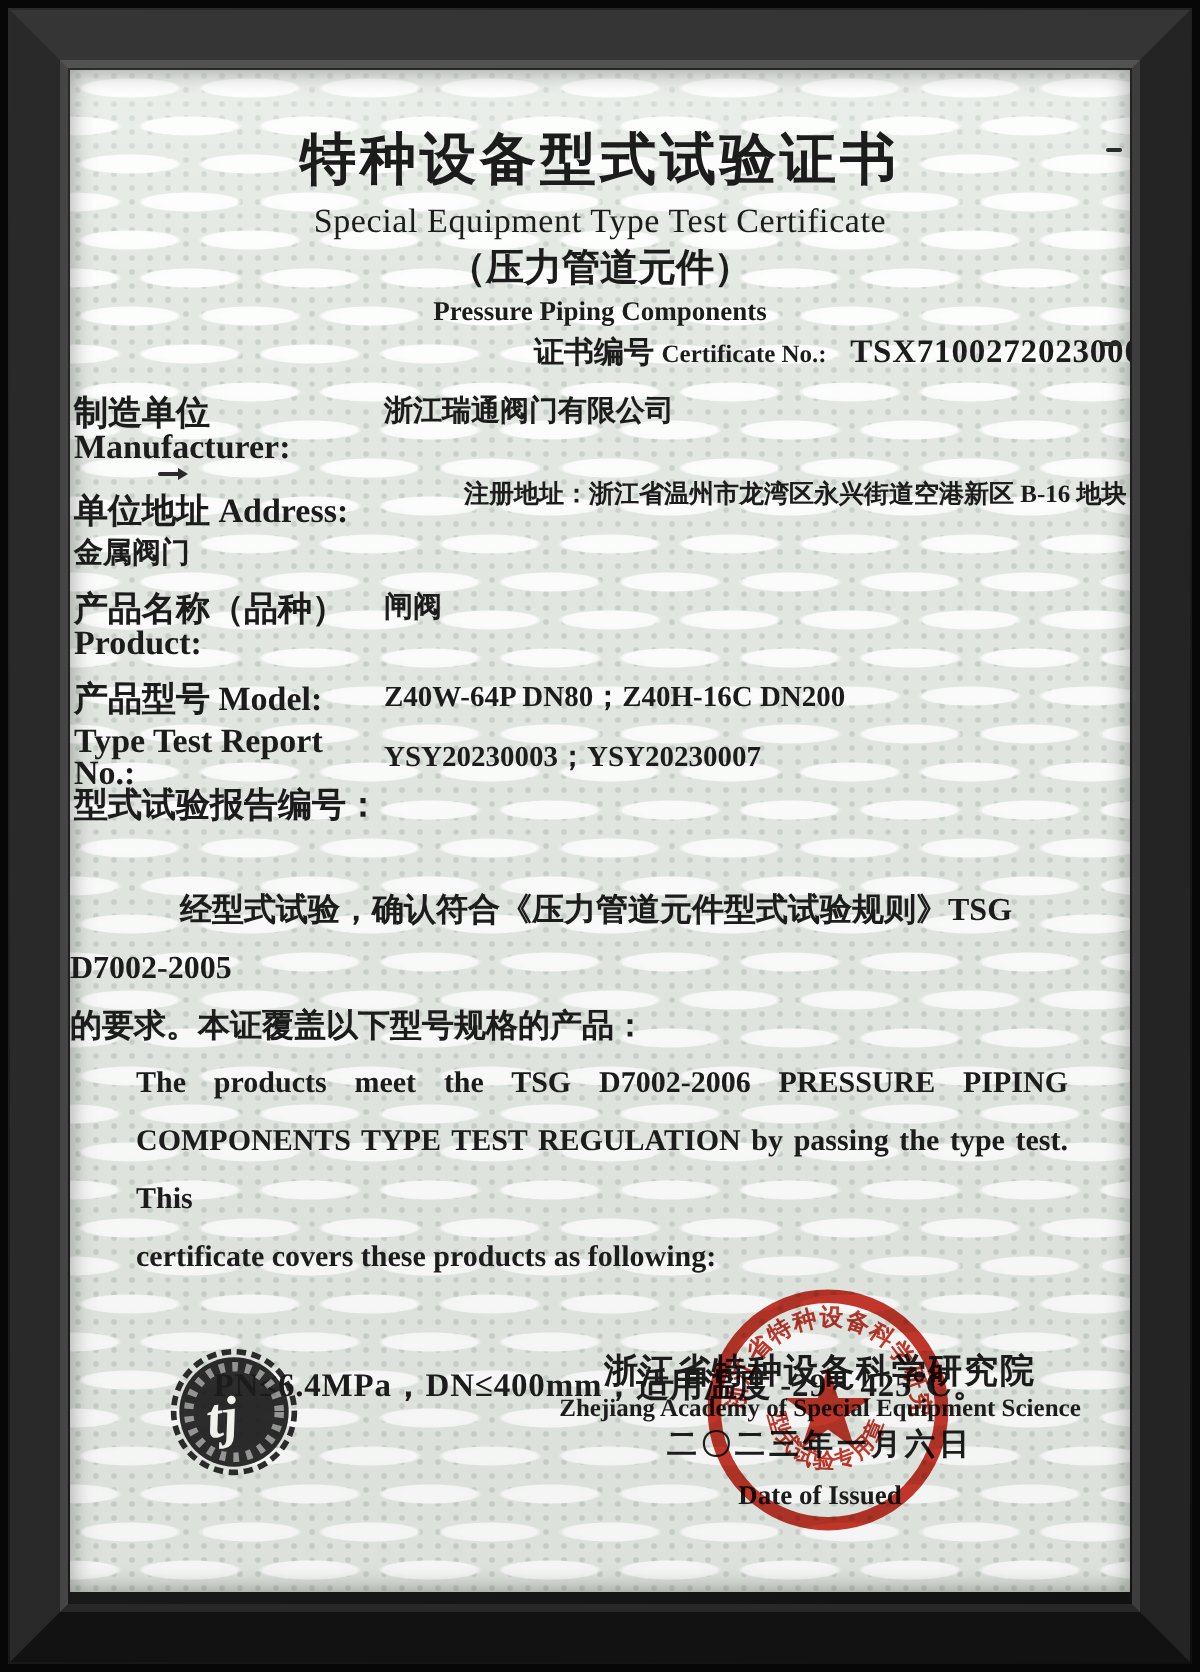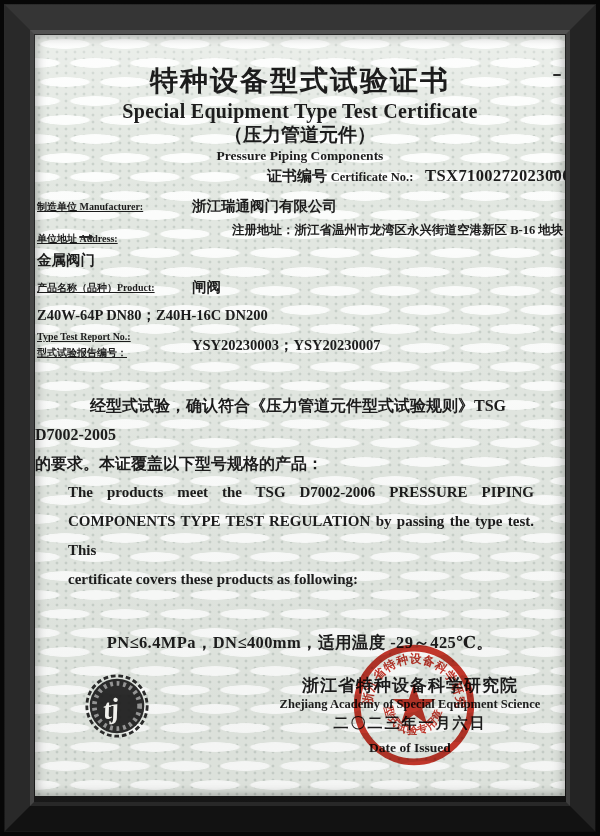--- a/index.html
+++ b/index.html
@@ -26,30 +26,30 @@
       radial-gradient(ellipse 26px 5px at 30px 9px,#fcfdfc 62%,rgba(252,253,252,.95) 90%,rgba(252,253,252,0) 100%),
       radial-gradient(circle at 15px 9.5px,rgba(44,155,112,.55) 1.6px,rgba(44,155,112,.14) 2.6px,rgba(44,155,112,0) 3.8px),
       radial-gradient(circle at 4px 3px,rgba(110,130,120,.22) 1px,rgba(110,130,120,0) 1.8px);
     background-size:100% 100%,60px 38px,60px 38px,30px 19px,9px 7px;
     background-position:0 0,0 0,30px 19px,0 0,0 0;
     box-shadow:inset 0 0 12px rgba(0,0,0,.38);
     overflow:hidden;
   }
   
   .h1{margin:29px 0 0;font-size:28px;line-height:34px;font-weight:bold;text-align:center;letter-spacing:2px;}
-  .h2{margin:3px 6px 0;font-size:20px;line-height:20px;font-weight:bold;text-align:center;letter-spacing:.3px;}
+  .h2{margin:3px 6px 0;font-size:17px;line-height:20px;font-weight:normal;text-align:center;letter-spacing:.3px;}
   .h3{margin:2px 0 0;font-size:19px;line-height:24px;font-weight:600;text-align:center;}
   .h4{margin:1px 0 0;font-size:13.5px;line-height:15px;font-weight:bold;text-align:center;}
   .certno{margin:3px 0 0 232px;font-size:15px;line-height:19px;font-weight:bold;white-space:nowrap;}
   .certno .en{font-size:12.5px;}
   .certno .num{font-size:16.5px;letter-spacing:.4px;margin-left:8px;}
   
   .fields{margin-top:11px;padding-left:2px;}
   .frow{display:flex;align-items:flex-start;}
-  .flabel{width:155px;flex:none;font-weight:bold;font-size:10px;line-height:17px;text-decoration:underline;}
+  .flabel{width:155px;flex:none;font-weight:bold;font-size:17px;line-height:17px;}
   .fvalue{font-weight:bold;font-size:14.5px;line-height:17px;}
   .fvalue.small div{font-size:12.5px;line-height:18px;}
   .r1{margin-bottom:6px;}
   .r2{margin-bottom:4px;gap:40px;}
   .r2 .flabel{line-height:18px;padding-top:9px;}
   .r3{margin-bottom:10px;}
   .r4{margin-bottom:11px;}
   .r5{margin-bottom:5px;}
   .r6 .flabel div{line-height:16px;}
   .r6 .fvalue{padding-top:8px;}
@@ -107,20 +107,21 @@
         </div>
       </div>
       <div class="frow r3">
         <div class="fvalue">金属阀门</div>
       </div>
       <div class="frow r4">
         <div class="flabel">产品名称（品种）Product:</div>
         <div class="fvalue">闸阀</div>
       </div>
       <div class="frow r5">
+        <div class="flabel">产品型号 Model:</div>
         <div class="fvalue">Z40W-64P DN80；Z40H-16C DN200</div>
       </div>
       <div class="frow r6">
         <div class="flabel">
           <div>Type Test Report No.:</div>
           <div>型式试验报告编号：</div>
         </div>
         <div class="fvalue">YSY20230003；YSY20230007</div>
       </div>
     </div>

